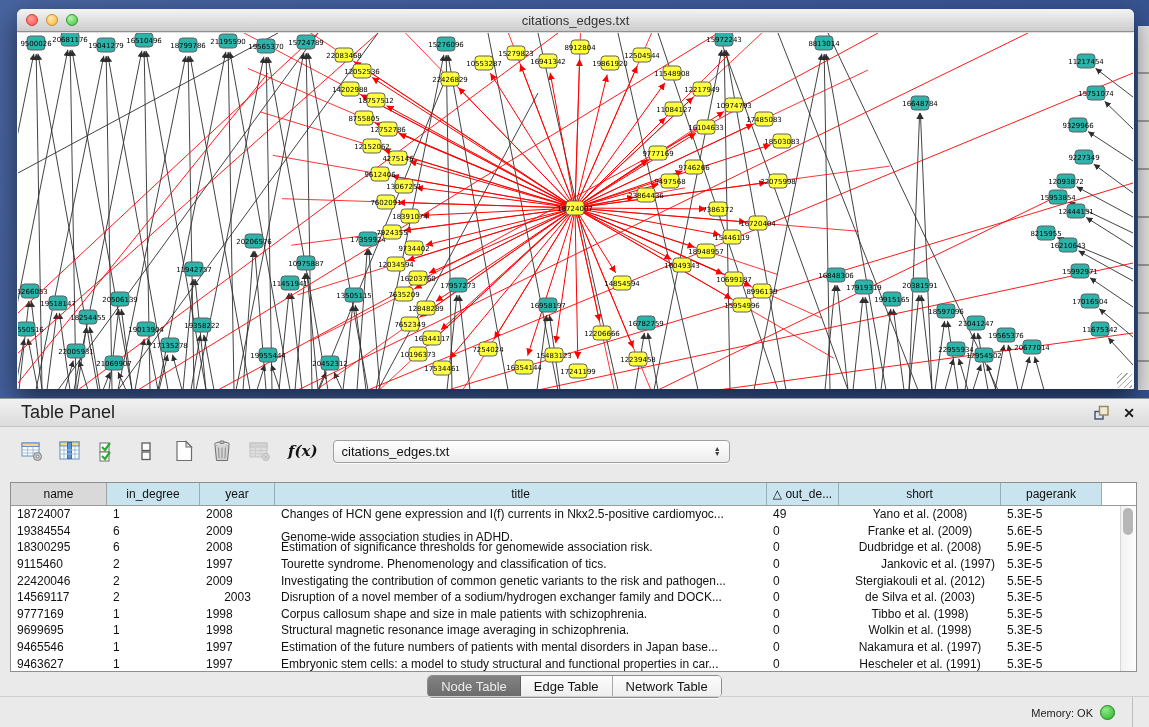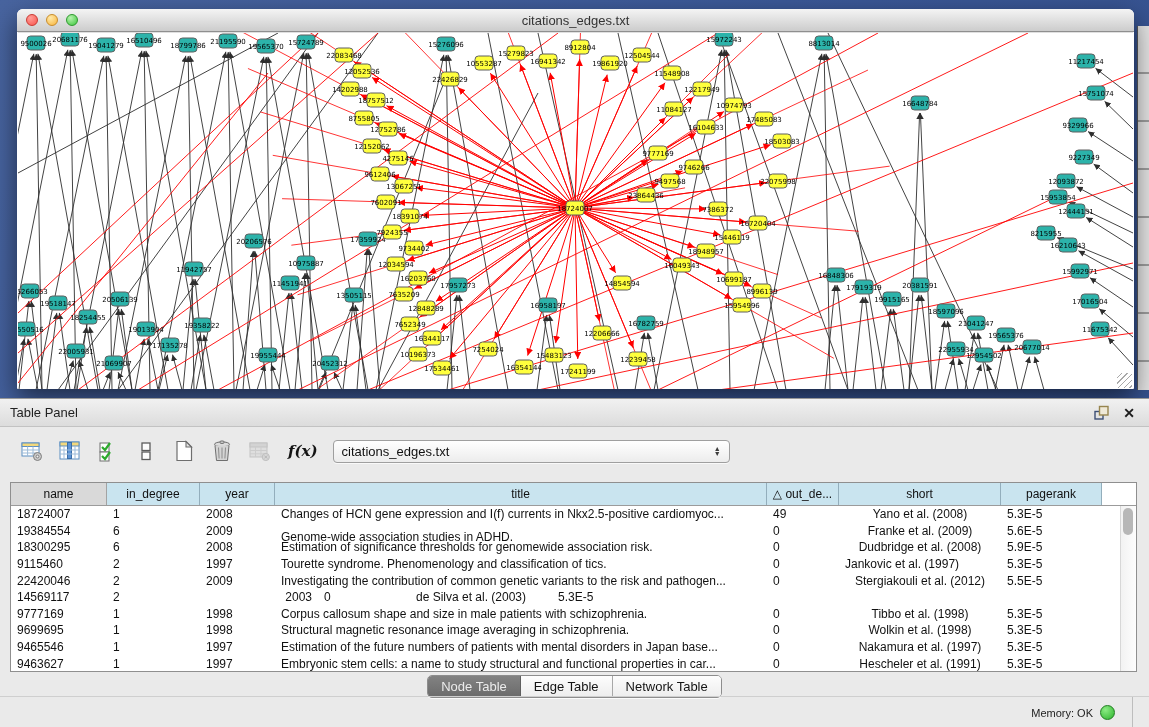--- a/index.html
+++ b/index.html
@@ -16,21 +16,21 @@
   .light.yellow{background:radial-gradient(circle at 35% 30%,#ffe9a8,#f8b43c);border:1px solid #c98d2b}
   .light.green{background:radial-gradient(circle at 35% 30%,#b7f2ae,#3cc73c);border:1px solid #2f9a2f}
   .win-title{position:absolute;left:0;right:0;text-align:center;font-size:13px;color:#343434}
   .net-canvas{position:relative;width:1115px;height:356px;margin:0 auto;background:#fff;overflow:hidden;border-top:1px solid #e0e0e0}
   .resize-grip{position:absolute;right:1px;bottom:1px;width:15px;height:15px;background:repeating-linear-gradient(135deg,transparent 0 3px,#a9a9a9 3px 4px)}
   svg text{font-family:"DejaVu Sans",sans-serif}
 
   
   #table-panel{position:relative;width:1149px;height:329px;background:#eaeaea;border-top:1px solid #979797}
   .panel-header{height:27px;background:linear-gradient(#f1f1f1,#dcdcdc);border-bottom:1px solid #c2c2c2;display:flex;align-items:center}
-  .panel-title{margin-left:10px;font-size:13px;color:#222}
+  .panel-title{margin-left:21px;font-size:18px;color:#222}
   .panel-actions{margin-left:auto;display:flex;align-items:center;gap:13px;margin-right:14px}
   .close-x{font-size:14px;font-weight:bold;color:#1c1c1c;line-height:14px;cursor:default}
 
   .toolbar{display:flex;align-items:center;height:34px;margin:7px 0 0 18px;gap:11px}
   .tb-btn{width:27px;height:27px;display:flex;align-items:center;justify-content:center}
   .fx-label{font-family:"DejaVu Serif",serif;font-style:italic;font-weight:bold;font-size:15px;color:#141414;margin:0 4px}
   .combo{width:379px;height:21px;border:1px solid #9f9f9f;border-radius:4px;background:linear-gradient(#ffffff,#ececec);display:flex;align-items:center;padding:0 8px;font-size:13px;color:#111;box-shadow:0 1px 0 rgba(255,255,255,.7)}
   .combo .stepper{margin-left:auto;display:flex;flex-direction:column;line-height:5px;font-size:7px;color:#3c3c3c}
 
   .table-box{position:absolute;left:10px;top:83px;width:1127px;height:190px;border:1px solid #8f8f8f;background:#fff;overflow:hidden;box-sizing:border-box}
@@ -864,36 +864,37 @@
           <div class="td" style="width: 72px; text-align: left;">0</div>
           <div class="td" style="width: 162px; text-align: center;">Dudbridge et al. (2008)</div>
           <div class="td" style="width: 101px; text-align: left;">5.9E-5</div>
         </div>
         <div class="tr">
           <div class="td" style="width: 96px; text-align: left;">9115460</div>
           <div class="td" style="width: 93px; text-align: left;">2</div>
           <div class="td" style="width: 75px; text-align: left;">1997</div>
           <div class="td" style="width: 492px; text-align: left;">Tourette syndrome. Phenomenology and classification of tics.</div>
           <div class="td" style="width: 72px; text-align: left;">0</div>
-          <div class="td" style="width: 162px; text-align: left;">Jankovic et al. (1997)</div>
+          <div class="td" style="width: 162px; text-align: right;">Jankovic et al. (1997)</div>
           <div class="td" style="width: 101px; text-align: left;">5.3E-5</div>
         </div>
         <div class="tr">
           <div class="td" style="width: 96px; text-align: left;">22420046</div>
           <div class="td" style="width: 93px; text-align: left;">2</div>
           <div class="td" style="width: 75px; text-align: left;">2009</div>
           <div class="td" style="width: 492px; text-align: left;">Investigating the contribution of common genetic variants to the risk and pathogen...</div>
           <div class="td" style="width: 72px; text-align: left;">0</div>
           <div class="td" style="width: 162px; text-align: center;">Stergiakouli et al. (2012)</div>
           <div class="td" style="width: 101px; text-align: left;">5.5E-5</div>
         </div>
         <div class="tr">
           <div class="td" style="width: 96px; text-align: left;">14569117</div>
           <div class="td" style="width: 93px; text-align: left;">2</div>
-          <div class="td" style="width: 75px; text-align: right; margin-left: 43px;">2003</div>
+          <div class="td" style="width: 75px; text-align: center;">2003</div>
+          <div class="td" style="width: 492px; text-align: left;">Disruption of a novel member of a sodium/hydrogen exchanger family and DOCK...</div>
           <div class="td" style="width: 72px; text-align: left;">0</div>
           <div class="td" style="width: 162px; text-align: center;">de Silva et al. (2003)</div>
           <div class="td" style="width: 101px; text-align: left;">5.3E-5</div>
         </div>
         <div class="tr">
           <div class="td" style="width: 96px; text-align: left;">9777169</div>
           <div class="td" style="width: 93px; text-align: left;">1</div>
           <div class="td" style="width: 75px; text-align: left;">1998</div>
           <div class="td" style="width: 492px; text-align: left;">Corpus callosum shape and size in male patients with schizophrenia.</div>
           <div class="td" style="width: 72px; text-align: left;">0</div>
@@ -915,21 +916,21 @@
           <div class="td" style="width: 75px; text-align: left;">1997</div>
           <div class="td" style="width: 492px; text-align: left;">Estimation of the future numbers of patients with mental disorders in Japan base...</div>
           <div class="td" style="width: 72px; text-align: left;">0</div>
           <div class="td" style="width: 162px; text-align: center;">Nakamura et al. (1997)</div>
           <div class="td" style="width: 101px; text-align: left;">5.3E-5</div>
         </div>
         <div class="tr">
           <div class="td" style="width: 96px; text-align: left;">9463627</div>
           <div class="td" style="width: 93px; text-align: left;">1</div>
           <div class="td" style="width: 75px; text-align: left;">1997</div>
-          <div class="td" style="width: 492px; text-align: left;">Embryonic stem cells: a name to study structural and functional properties in car...</div>
+          <div class="td" style="width: 492px; text-align: left;">Embryonic stem cells: a model to study structural and functional properties in car...</div>
           <div class="td" style="width: 72px; text-align: left;">0</div>
           <div class="td" style="width: 162px; text-align: center;">Hescheler et al. (1991)</div>
           <div class="td" style="width: 101px; text-align: left;">5.3E-5</div>
         </div>
       </div>
     <div class="v-scroll">
       <div class="v-thumb"></div>
     </div>
   </div>
 

